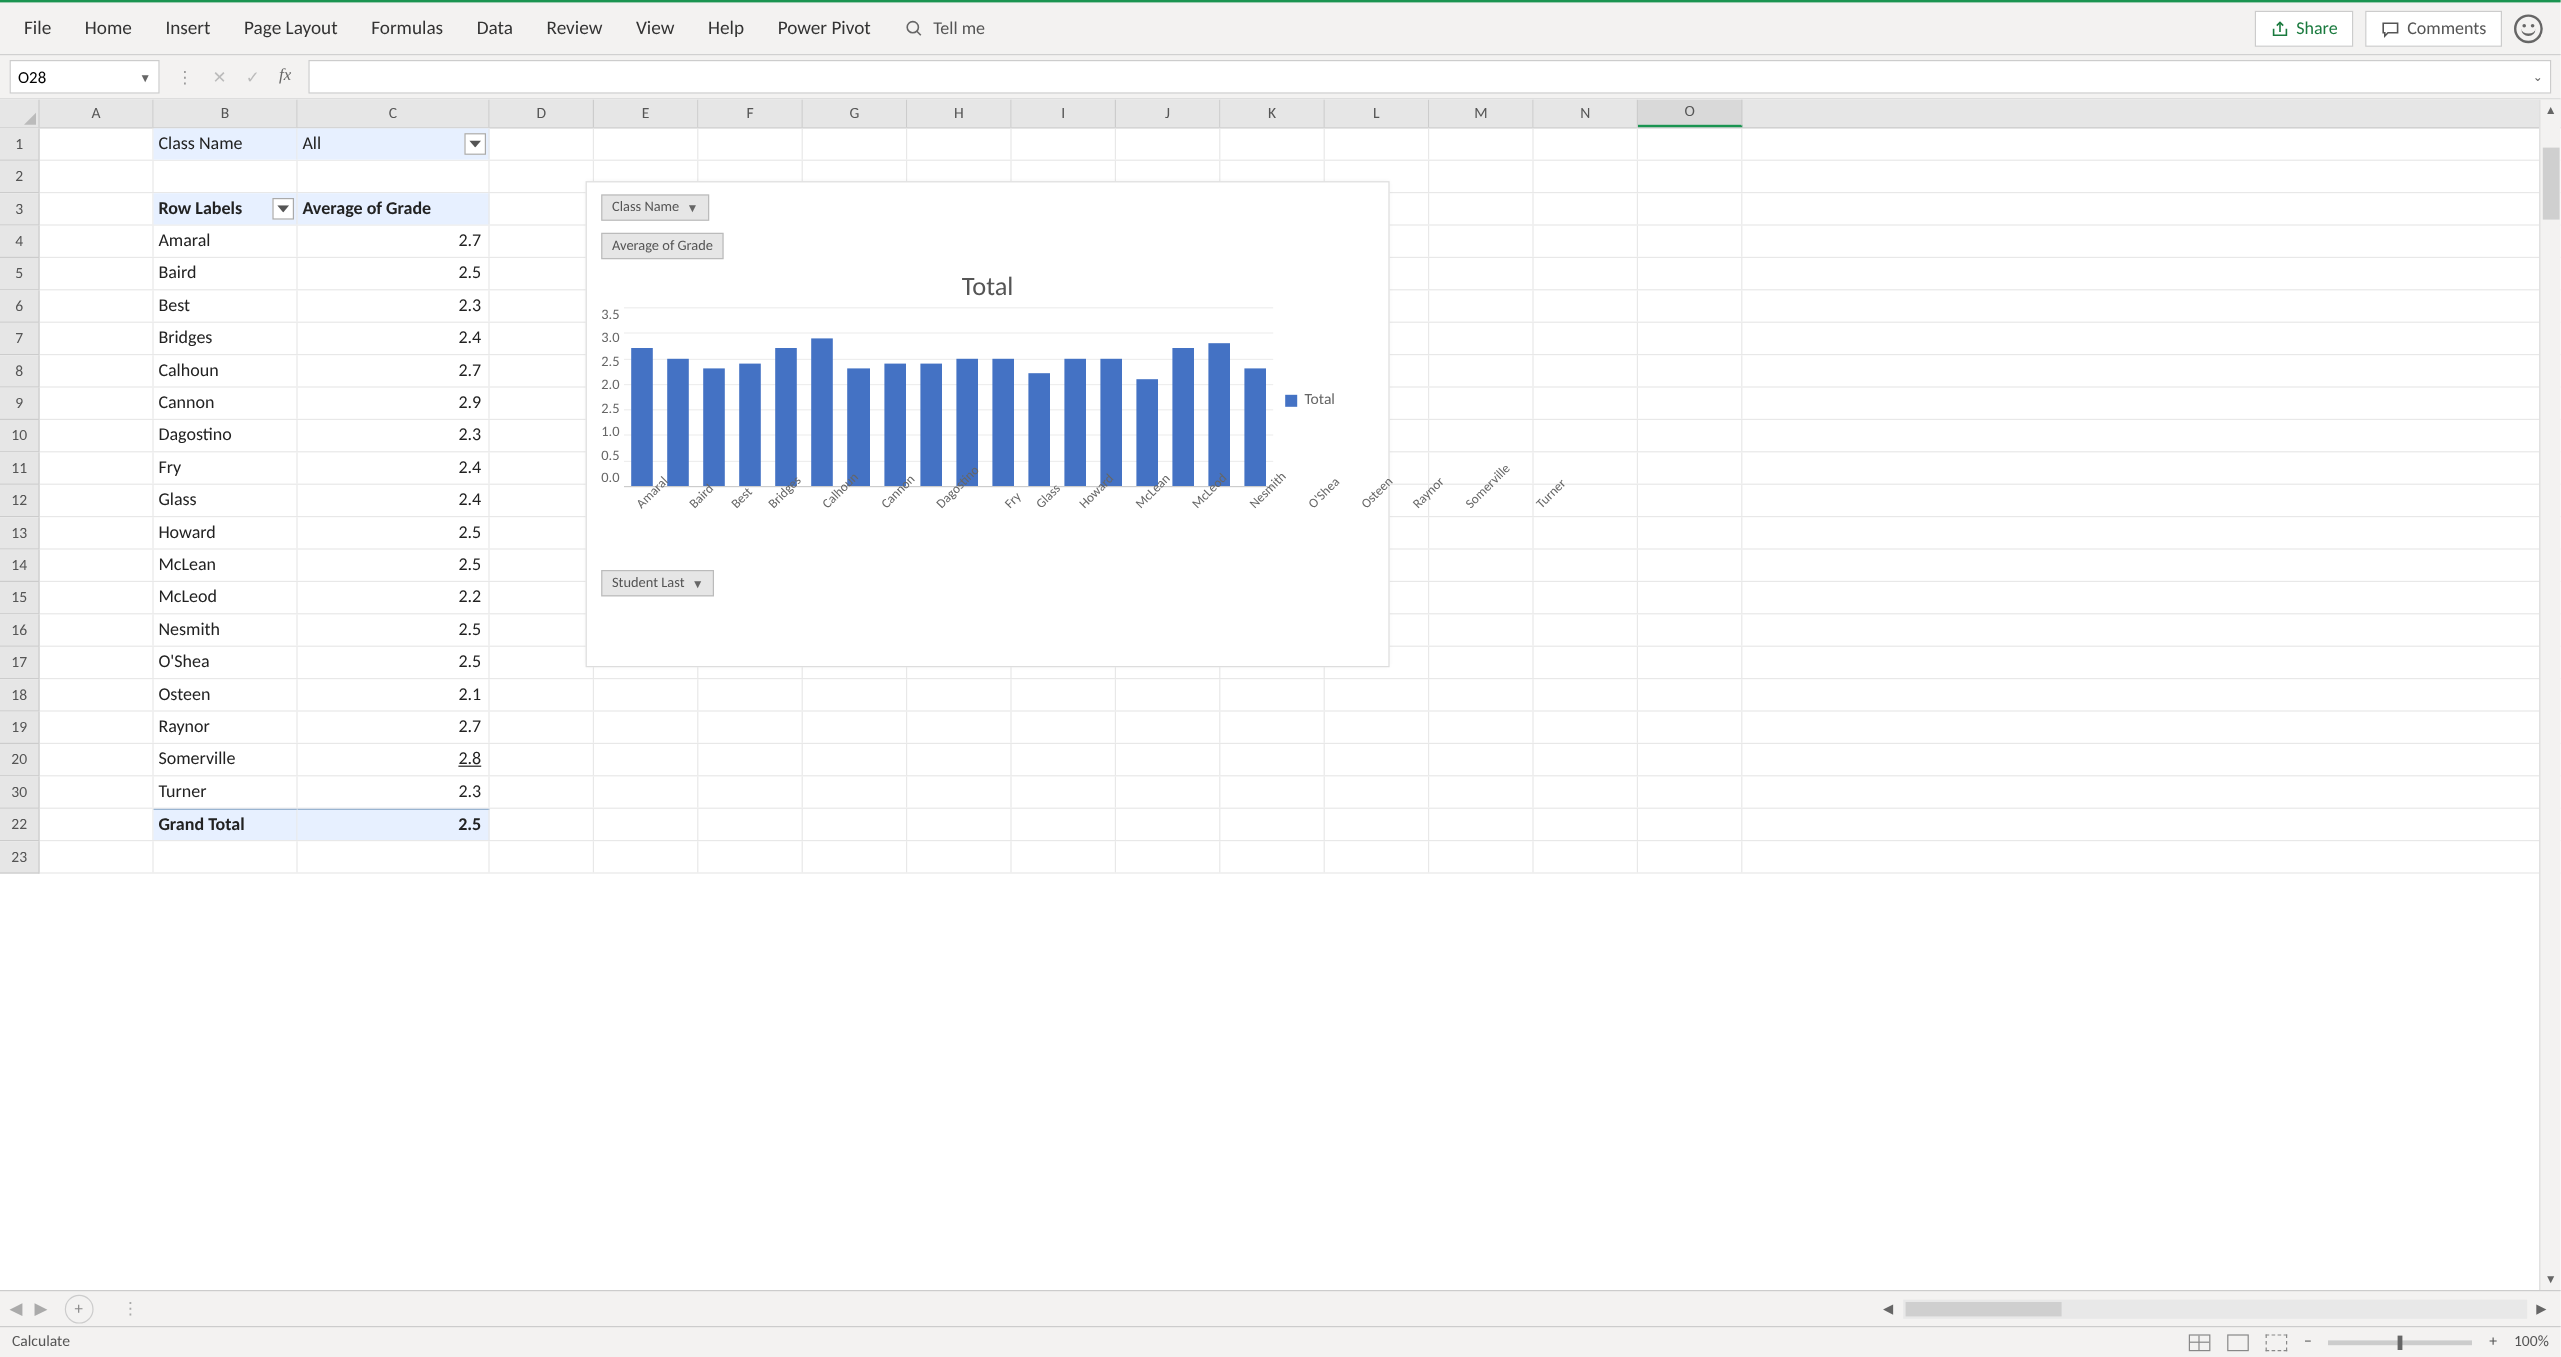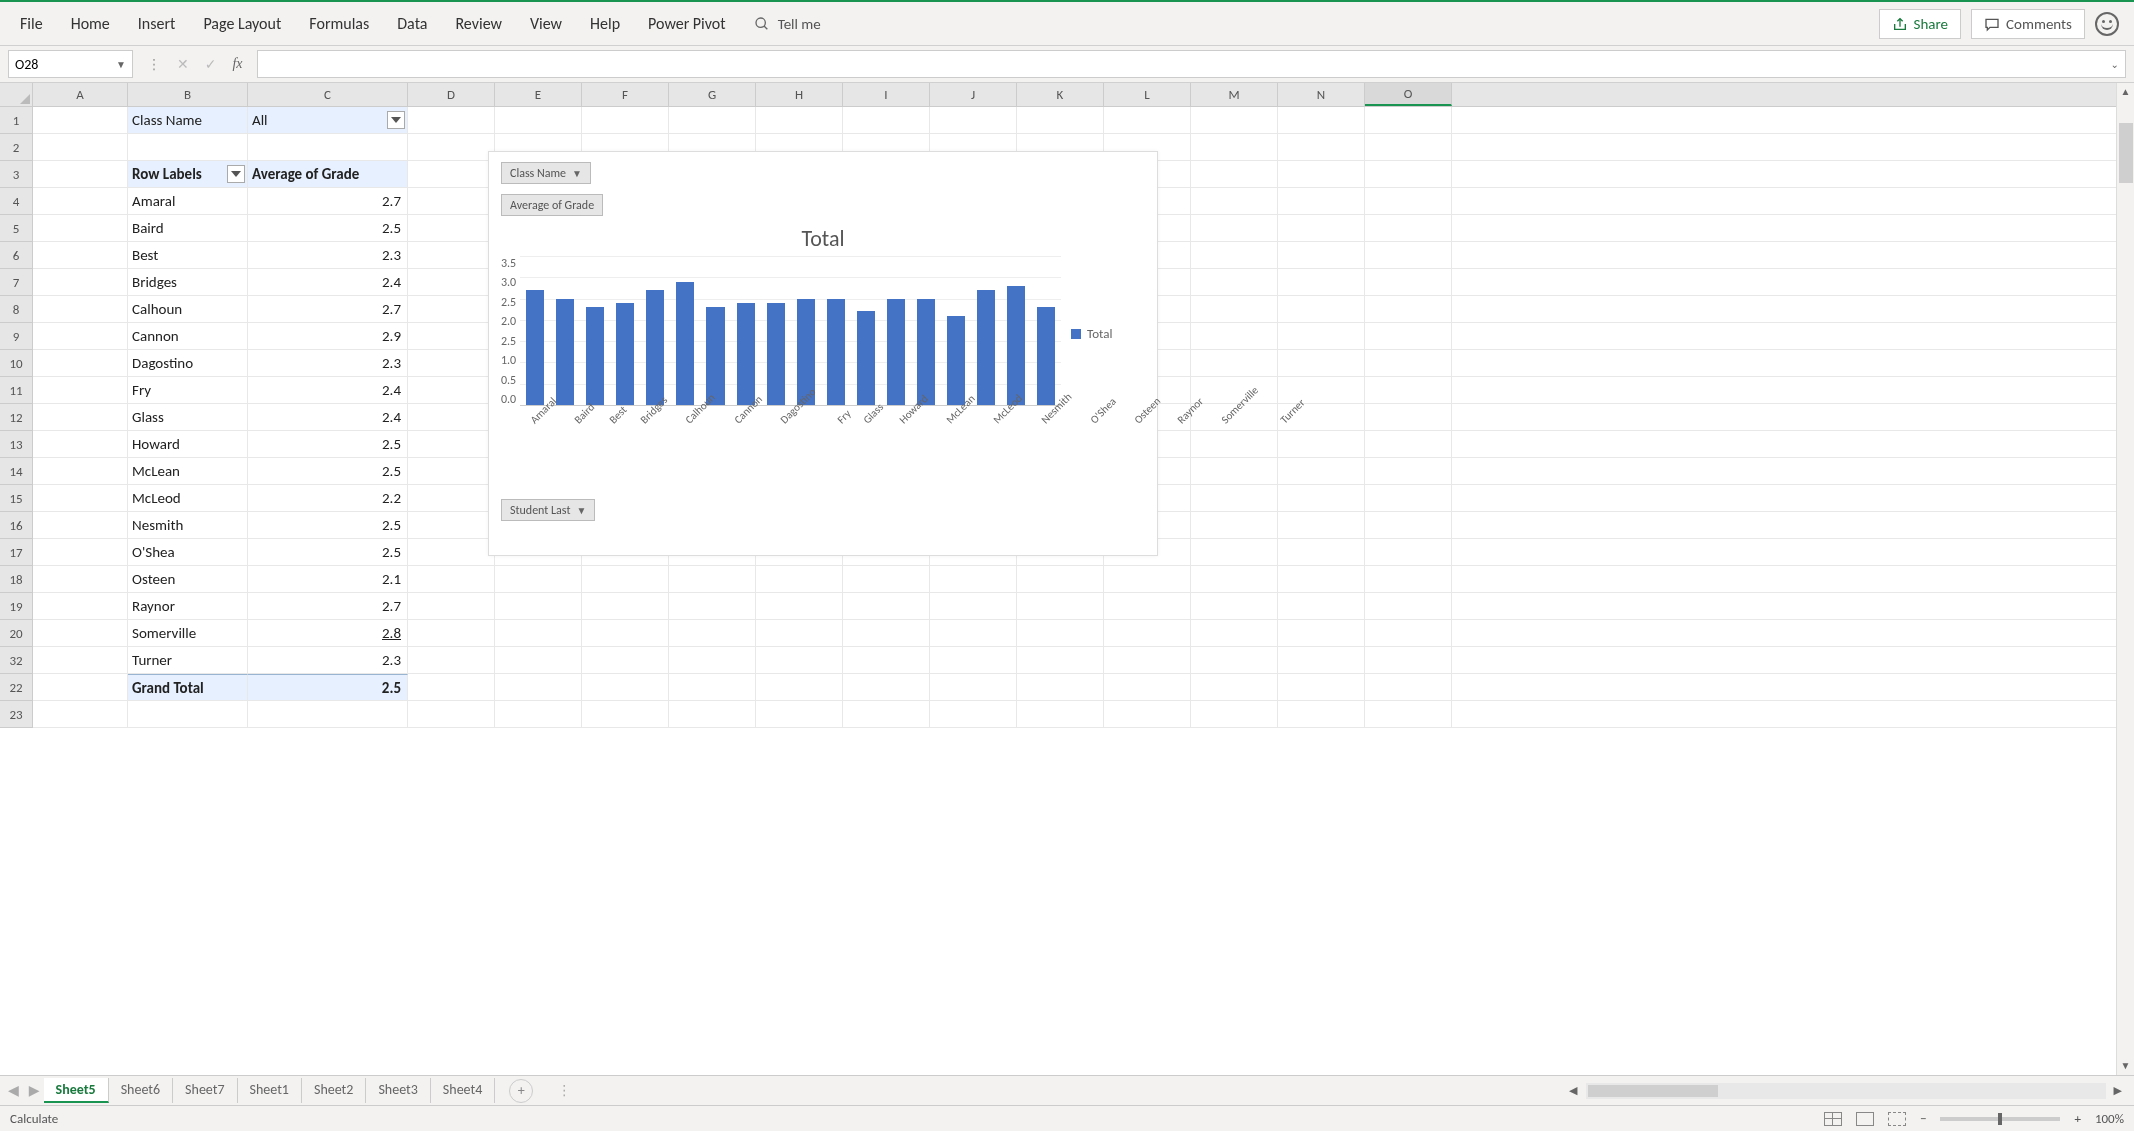--- a/index.html
+++ b/index.html
@@ -510,21 +510,21 @@
         <div class="row-h">11</div>
         <div class="row-h">12</div>
         <div class="row-h">13</div>
         <div class="row-h">14</div>
         <div class="row-h">15</div>
         <div class="row-h">16</div>
         <div class="row-h">17</div>
         <div class="row-h">18</div>
         <div class="row-h">19</div>
         <div class="row-h">20</div>
-        <div class="row-h">32</div>
+        <div class="row-h">30</div>
         <div class="row-h">22</div>
         <div class="row-h">23</div>
       </div>
     <div class="cells" id="cells">
         <div class="cell-row">
           <div class="cell" id="cell-A1" style="width: 95px;"></div>
           <div class="cell pivot-filter-row" id="cell-B1" style="width: 120px;">Class Name</div>
           <div class="cell pivot-filter-row" id="cell-C1" style="width: 160px; position: relative;">All<div class="filter-btn" style="right: 2px; top: 4px;">
               <svg viewBox="0 0 10 6">
                 <path d="M0 0l5 6 5-6z" fill="#555"></path>
@@ -997,49 +997,40 @@
             <div class="xlabel">Raynor</div>
             <div class="xlabel">Somerville</div>
             <div class="xlabel">Turner</div>
           </div>
       </div>
       <div class="legend">
         <div class="sq"></div>
         <span>Total</span>
       </div>
     </div>
-    <div style="margin-top:76px">
+    <div style="margin-top:52px">
       <div class="chart-filter">
         <span>Student Last</span>
         <span class="caret">▼</span>
       </div>
     </div>
   </div>
 
   <div class="vscroll">
     <div class="up">▲</div>
     <div class="thumb"></div>
     <div class="down" style="position:absolute;bottom:0;width:100%">▼</div>
   </div>
 </div>
 
 <div class="tabs-bar">
   <div class="nav-arrows">
     <span>◀</span>
     <span>▶</span>
   </div>
-  <div id="sheet-tabs" style="display:flex">
-      <div class="sheet-tab active">Sheet5</div>
-      <div class="sheet-tab">Sheet6</div>
-      <div class="sheet-tab">Sheet7</div>
-      <div class="sheet-tab">Sheet1</div>
-      <div class="sheet-tab">Sheet2</div>
-      <div class="sheet-tab">Sheet3</div>
-      <div class="sheet-tab">Sheet4</div>
-    </div>
   <div class="new-sheet">+</div>
   <div style="margin-left:20px;color:#aaa">⋮</div>
   <div class="hscroll">
     <div class="arr">◀</div>
     <div class="track">
         <div class="thumb"></div>
       </div>
     <div class="arr">▶</div>
   </div>
 </div>

